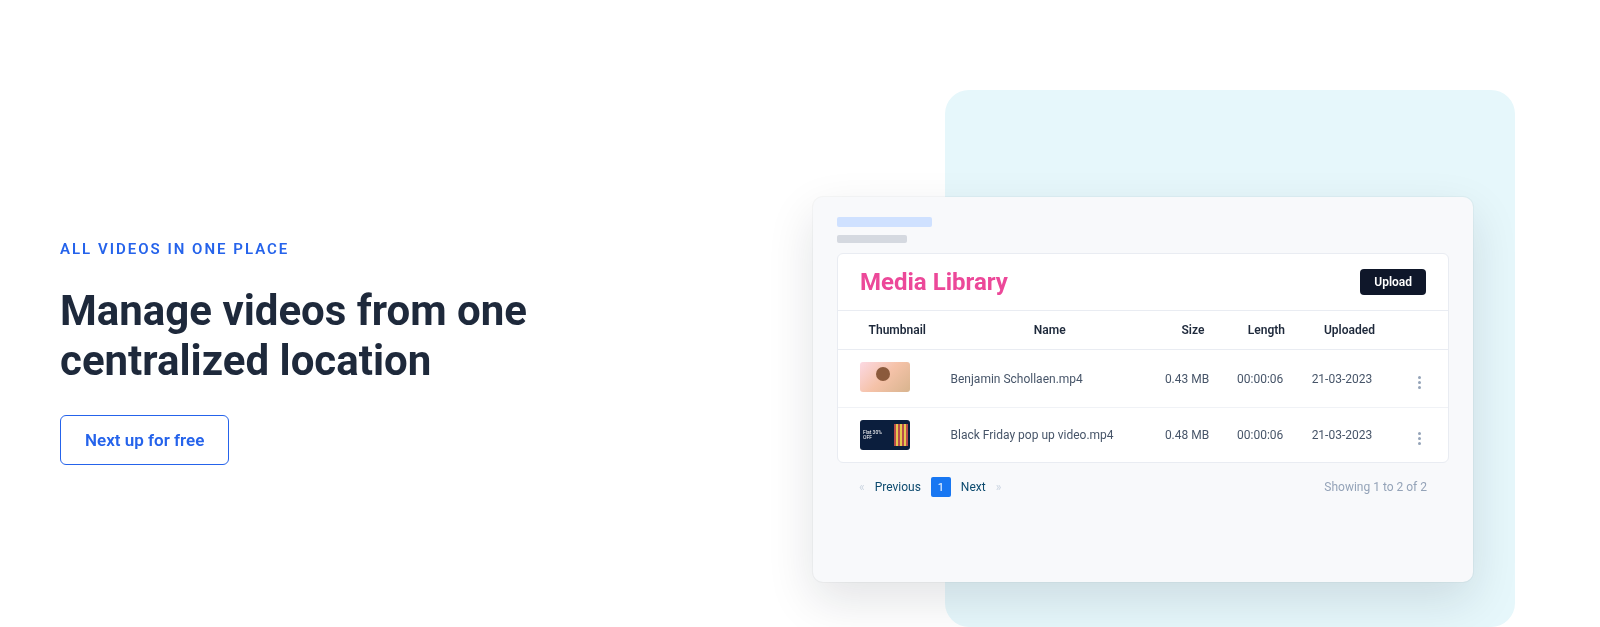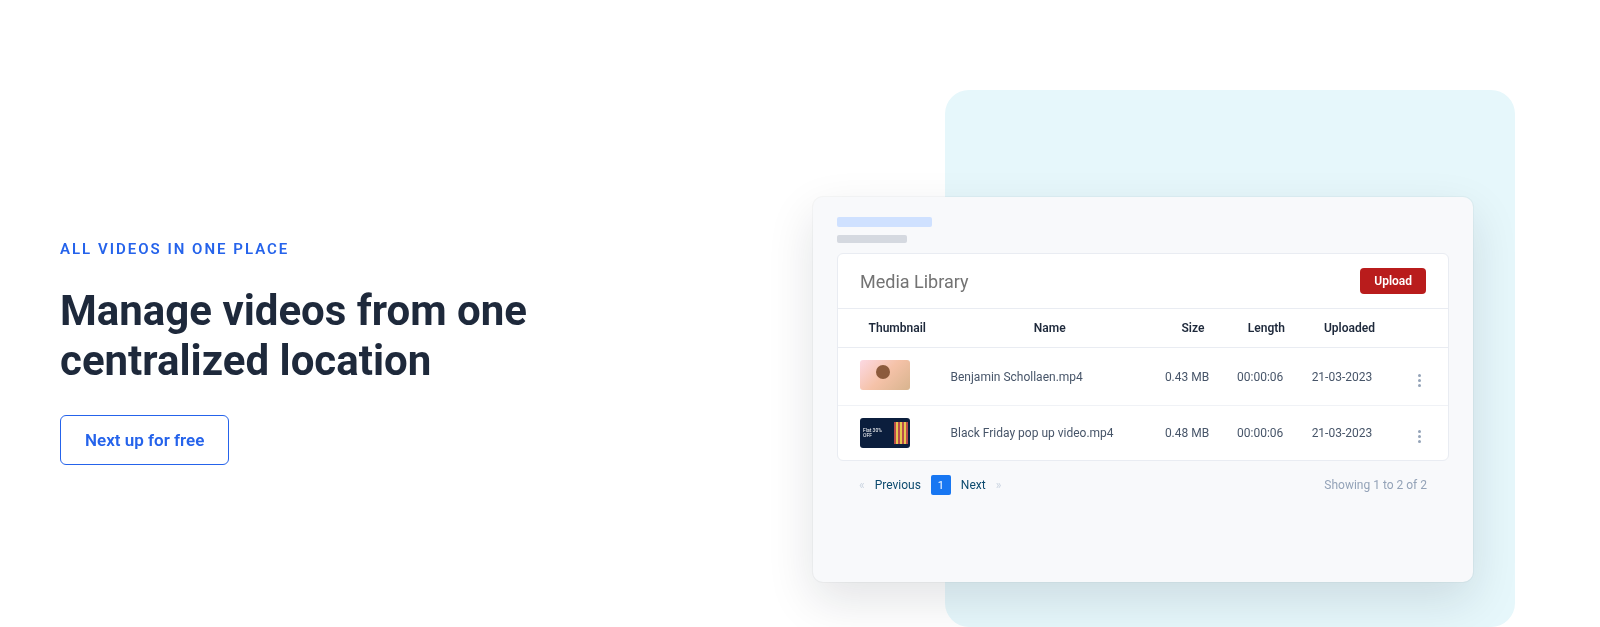--- a/index.html
+++ b/index.html
@@ -14,22 +14,22 @@
   .cta { display:inline-block; border:1.5px solid #2563eb; color:#2563eb; font-weight:600; font-size:17px; padding:14px 24px; border-radius:6px; background:#fff; cursor:pointer; }
 
   
   .bgsq { position:absolute; right:85px; top:90px; width:570px; height:537px; background:#e6f7fb; border-radius:24px; }
   .shot { position:absolute; right:127px; top:197px; width:660px; height:385px; background:#f8f9fb; border-radius:10px; box-shadow:0 18px 48px rgba(15,23,42,0.12), 0 0 0 1px rgba(15,23,42,0.03); padding:20px 24px 16px; }
   .topbar-ph1 { width:95px; height:10px; background:#cfe1ff; border-radius:2px; margin-bottom:8px;}
   .topbar-ph2 { width:70px; height:8px; background:#d5d9e0; border-radius:2px; margin-bottom:10px;}
 
   .card { background:#fff; border:1px solid #e9ecf2; border-radius:6px; }
   .card-head { display:flex; align-items:center; justify-content:space-between; padding:14px 22px; }
-  .card-title { font-size:18px; font-weight:400; color:#737373; }
-  .upload-btn { background:#b91c1c; color:#fff; font-size:12px; font-weight:600; padding:6px 14px; border-radius:4px; cursor:pointer; }
+  .card-title { font-size:24px; font-weight:700; color:#ec4899; }
+  .upload-btn { background:#0f172a; color:#fff; font-size:12px; font-weight:600; padding:6px 14px; border-radius:4px; cursor:pointer; }
 
   .tbl { width:100%; border-collapse:collapse; }
   .tbl th { text-align:center; font-size:12px; font-weight:600; color:#1e293b; padding:12px 8px; border-top:1px solid #e9ecf2; border-bottom:1px solid #e9ecf2; }
   .tbl td { font-size:12px; color:#475569; padding:12px 8px; border-bottom:1px solid #f0f2f6; vertical-align:middle; }
   .tbl th:first-child, .tbl td:first-child { padding-left:22px; }
   .tbl th:last-child, .tbl td:last-child { padding-right:22px; text-align:right; }
   .thumb { width:50px; height:30px; border-radius:3px; display:inline-block; }
   .thumb1 { background:linear-gradient(135deg,#fcd9e3 0%,#f5c2a8 50%,#d8b48e 100%); position:relative; }
   .thumb1::after{content:""; position:absolute; left:16px; top:5px; width:14px; height:14px; border-radius:50%; background:#8b5a3c;}
   .thumb2 { background:#0b1e3d; display:flex; align-items:center; justify-content:flex-end; }

